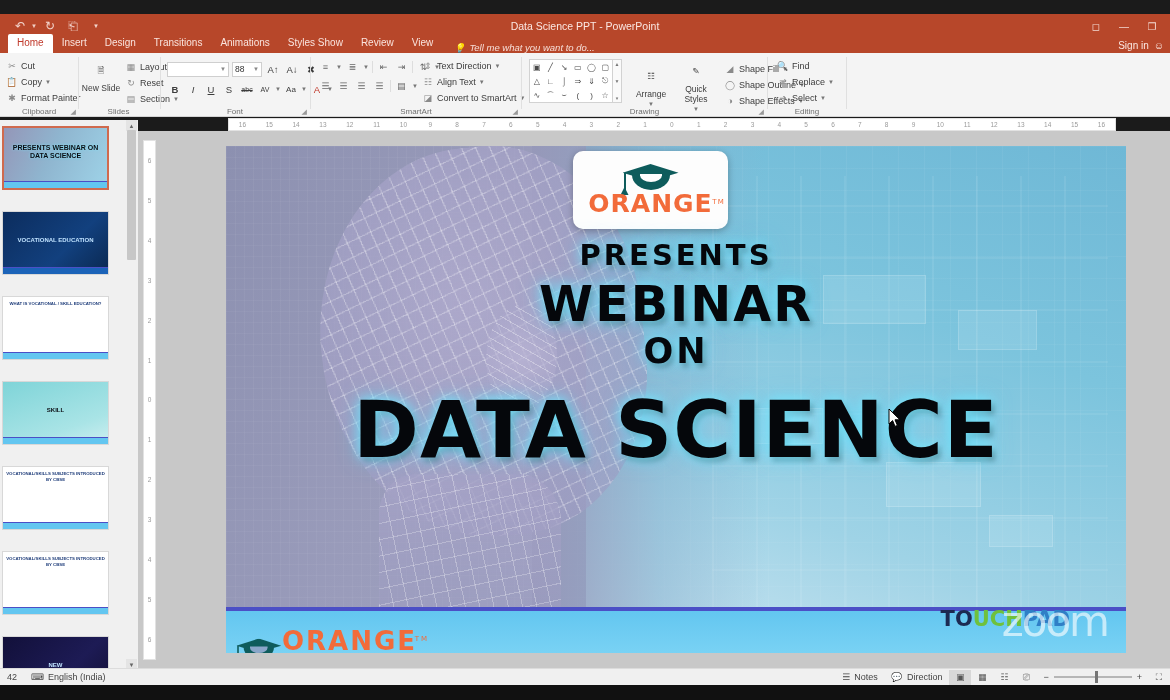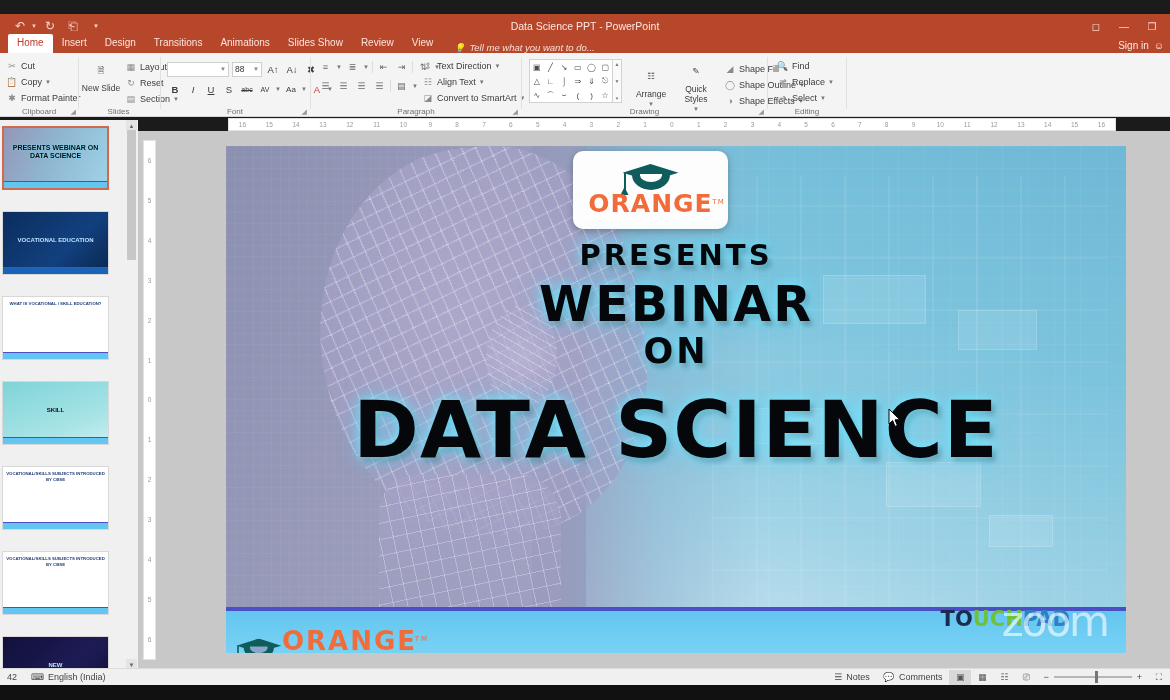--- a/index.html
+++ b/index.html
@@ -291,21 +291,21 @@
       <div class="wc">❐</div>
     </div>
   </div>
 
   <div class="tabstrip">
     <div class="tab active">Home</div>
     <div class="tab">Insert</div>
     <div class="tab">Design</div>
     <div class="tab">Transitions</div>
     <div class="tab">Animations</div>
-    <div class="tab">Slides Show</div>
+    <div class="tab">Styles Show</div>
     <div class="tab">Review</div>
     <div class="tab">View</div>
     <div class="tellme">
       <span class="bulb">💡</span>
       <span>Tell me what you want to do...</span>
     </div>
     <div class="signin">
       <span>Sign in</span>
       <span>☺</span>
     </div>
@@ -441,21 +441,21 @@
           <span class="ic">☷</span>
           <span>Align Text</span>
           <span class="caret">▼</span>
         </div>
         <div class="rsmall">
           <span class="ic">◪</span>
           <span>Convert to SmartArt</span>
           <span class="caret">▼</span>
         </div>
       </div>
-      <div class="glabel">Paragraph</div>
+      <div class="glabel">SmartArt</div>
       <div class="dialog-launcher">◢</div>
     </div>
     <div class="gsep" style="left:521px;"></div>
 
     <div class="rgroup" style="left:523px; width:243px;">
       <div style="position:absolute; left:6px; top:6px; display:flex;">
         <div class="shapegal">
           <span>▣</span>
           <span>╱</span>
           <span>↘</span>
@@ -708,21 +708,21 @@
       <span>⌨</span>
       <span>English (India)</span>
     </div>
     <div class="sb-right">
       <div class="sb-item">
         <span>☰</span>
         <span>Notes</span>
       </div>
       <div class="sb-item">
         <span>💬</span>
-        <span>Comments</span>
+        <span>Direction</span>
       </div>
       <div class="viewbtn on">▣</div>
       <div class="viewbtn">▦</div>
       <div class="viewbtn">☷</div>
       <div class="viewbtn">⎚</div>
       <div class="zoomslider">
         <span>−</span>
         <div class="ztrack">
           <div class="zthumb"></div>
         </div>

